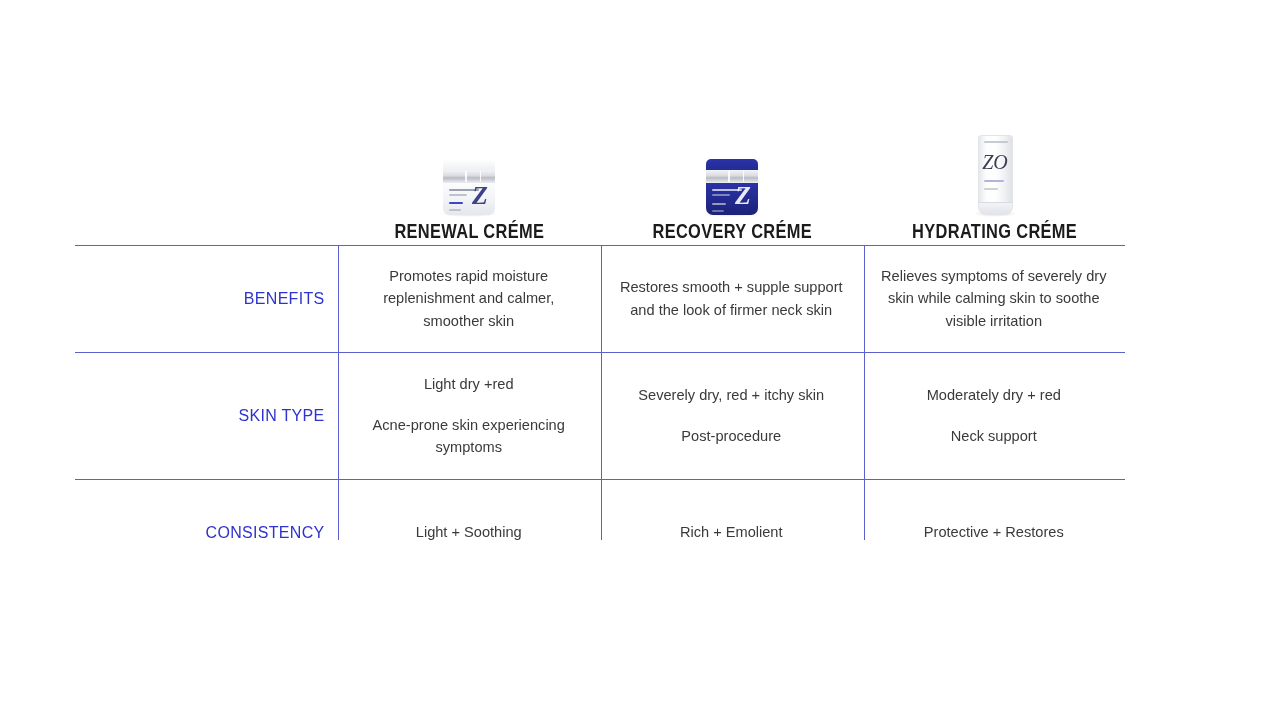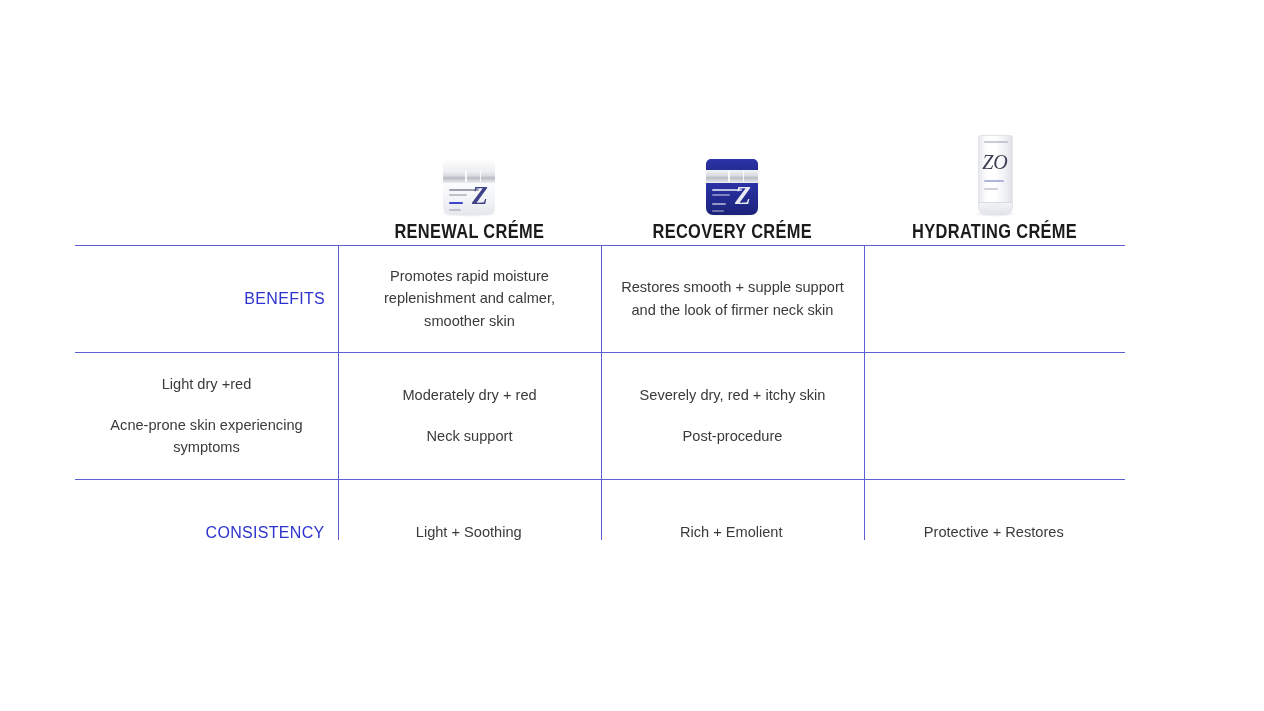--- a/index.html
+++ b/index.html
@@ -296,35 +296,39 @@
   <div class="vline" id="vline-2"></div>
 
   <div class="row" id="row-0">
     <div class="row-label">BENEFITS</div>
     <div class="cell">
       <div class="para">Promotes rapid moisture replenishment and calmer, smoother skin</div>
     </div>
     <div class="cell">
       <div class="para">Restores smooth + supple support and the look of firmer neck skin</div>
     </div>
+    <div class="cell">
+      <div class="para">Relieves symptoms of severely dry skin while calming skin to soothe visible irritation</div>
+    </div>
   </div>
 
   <div class="row" id="row-1">
+    <div class="row-label">SKIN TYPE</div>
     <div class="cell">
       <div class="para">Light dry +red</div>
       <div class="para">Acne-prone skin experiencing symptoms</div>
     </div>
     <div class="cell">
+      <div class="para">Severely dry, red + itchy skin</div>
+      <div class="para">Post-procedure</div>
+    </div>
+    <div class="cell">
       <div class="para">Moderately dry + red</div>
       <div class="para">Neck support</div>
     </div>
-    <div class="cell">
-      <div class="para">Severely dry, red + itchy skin</div>
-      <div class="para">Post-procedure</div>
-    </div>
   </div>
 
   <div class="row" id="row-2">
     <div class="row-label">CONSISTENCY</div>
     <div class="cell">
       <div class="para">Light + Soothing</div>
     </div>
     <div class="cell">
       <div class="para">Rich + Emolient</div>
     </div>

